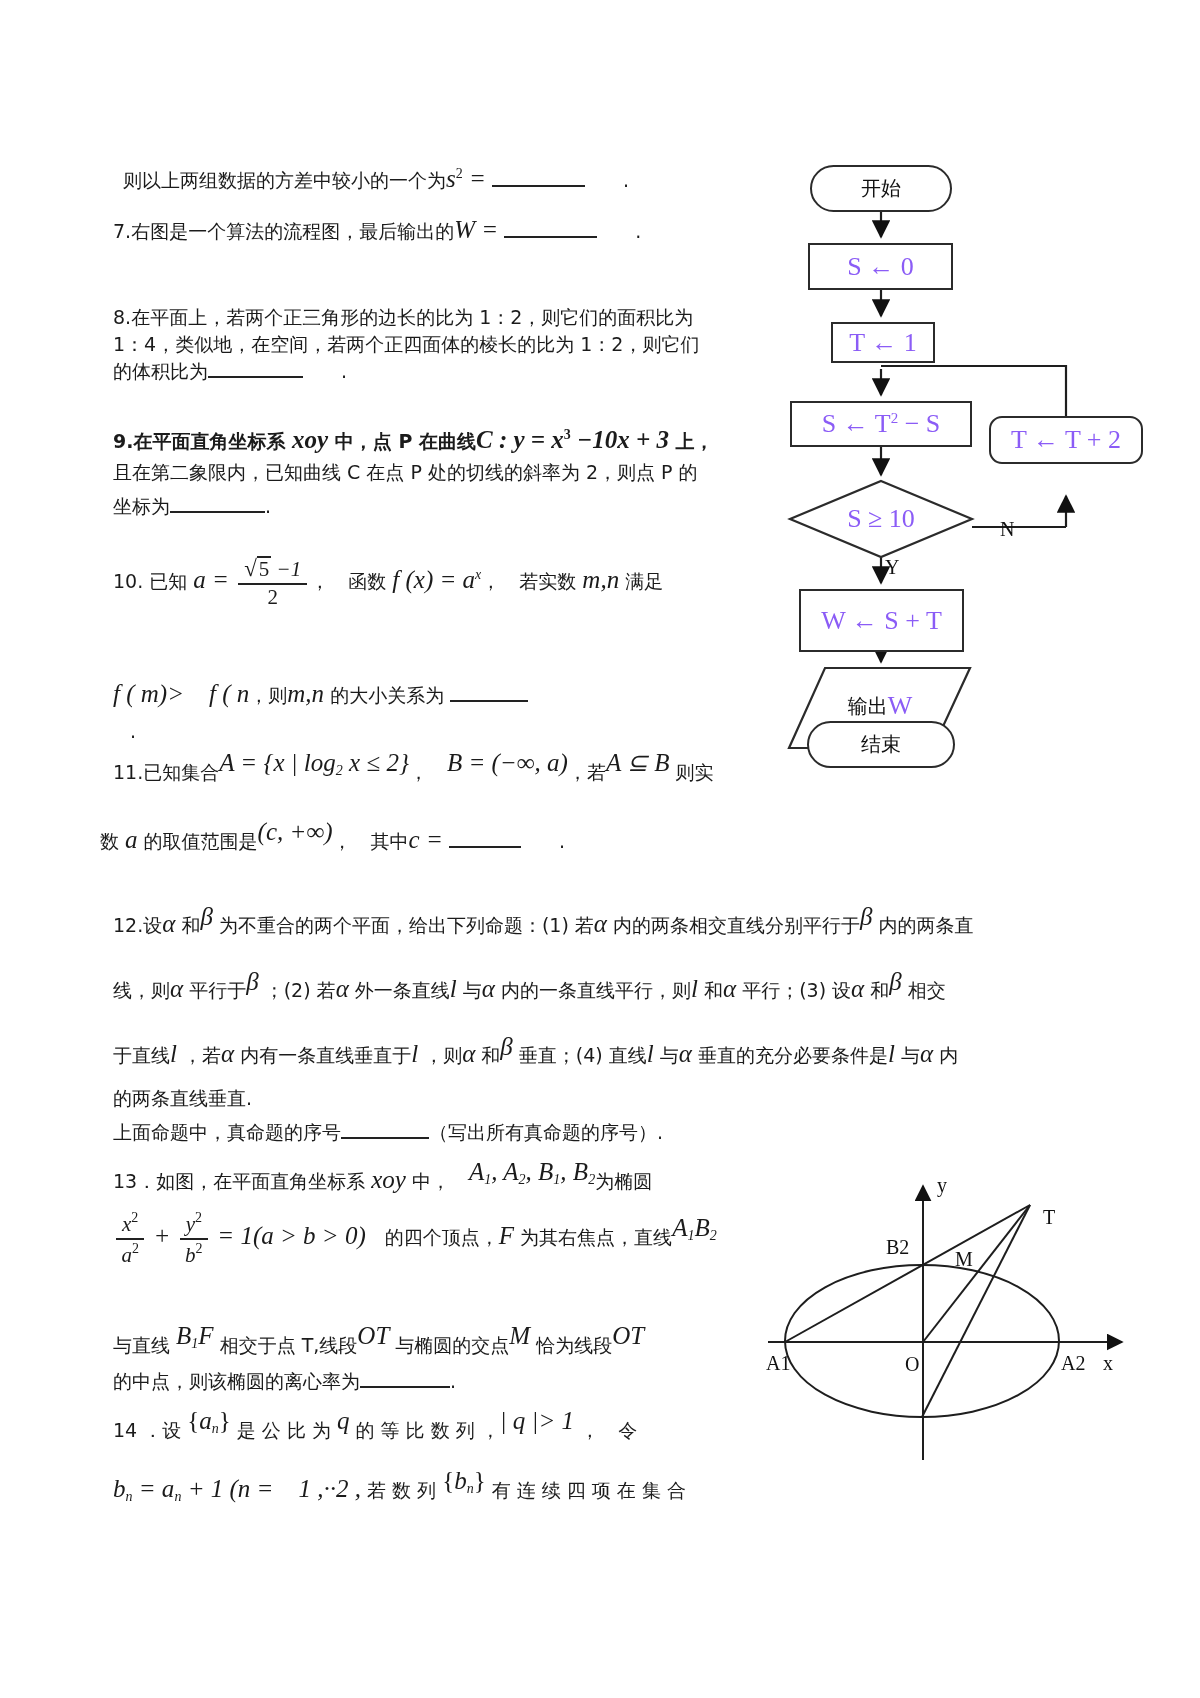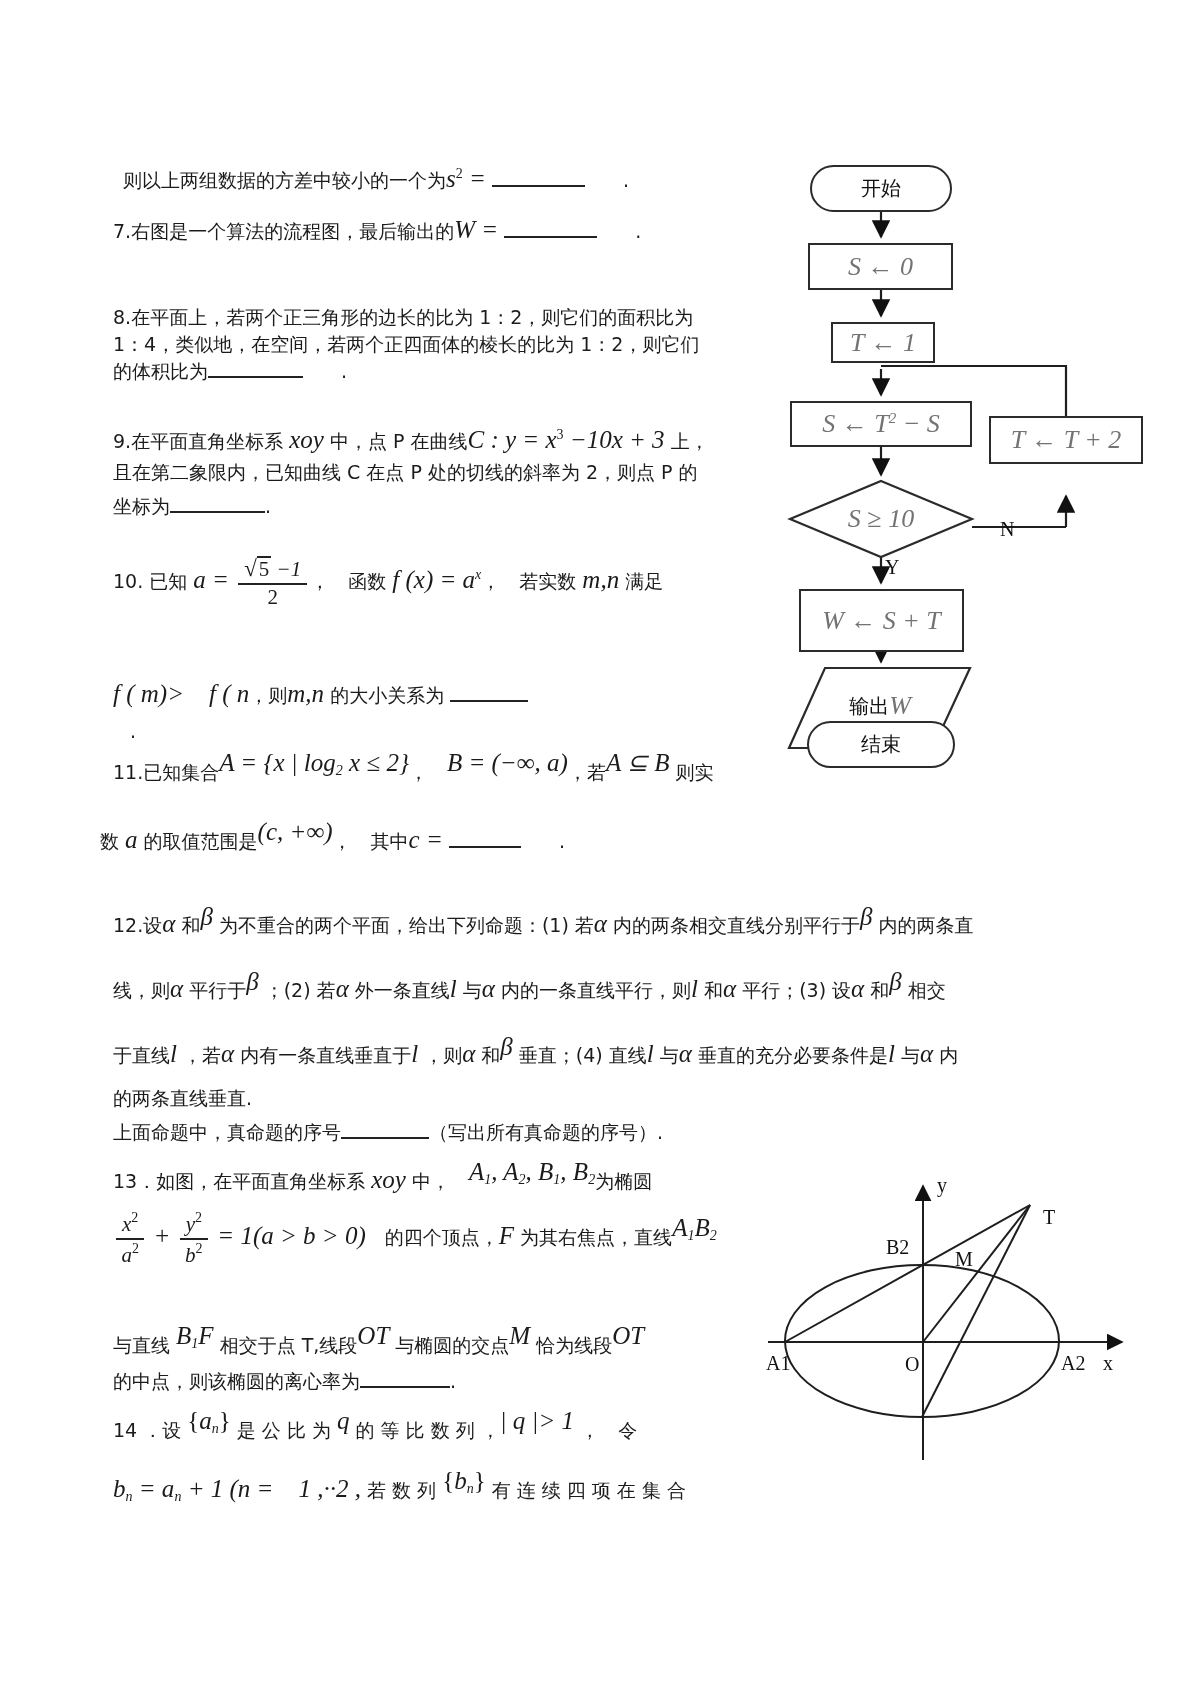--- a/index.html
+++ b/index.html
@@ -22,21 +22,21 @@
   .num{display:block;border-bottom:2px solid #222;padding:0 6px 1px;}
   .den{display:block;padding-top:1px;}
   .sq{white-space:nowrap;}
   .sq-rad{font-family:"Liberation Serif",serif;font-size:23px;}
   .sq-bar{border-top:2px solid #222;padding:0 2px;}
   
   .fc-box{position:absolute;border:2px solid #2b2b2b;background:#fff;display:flex;
           align-items:center;justify-content:center;box-sizing:border-box;}
   .stadium{border-radius:26px;}
   .fc-cn{font-family:"DejaVu Sans",sans-serif;font-size:20px;color:#111;}
-  .fc-math{font-family:"Liberation Serif",serif;font-style:italic;font-size:26px;color:#737373;white-space:nowrap;}
+  .fc-math{font-family:"Liberation Serif",serif;font-size:26px;color:#8b5cf6;white-space:nowrap;}
   .fc-math .s2{font-size:15px;vertical-align:9px;}
   .fc-free{position:absolute;display:flex;align-items:center;justify-content:center;}
   .fc-branch{position:absolute;font-family:"Liberation Serif",serif;font-size:20px;color:#111;}
   
   .dg-lab{position:absolute;font-family:"Liberation Serif",serif;font-size:20px;color:#111;}
 </style>
 </head>
 <body>
 
 <div id="page">
@@ -79,21 +79,21 @@
     </div>
     <div class="fc-box" style="left:808px;top:243px;width:145px;height:47px;">
       <span class="fc-math">S ← 0</span>
     </div>
     <div class="fc-box" style="left:831px;top:322px;width:104px;height:41px;">
       <span class="fc-math">T ← 1</span>
     </div>
     <div class="fc-box" style="left:790px;top:401px;width:182px;height:46px;">
       <span class="fc-math"><span>S ← T</span><span class="s2">2</span><span> − S</span></span>
     </div>
-    <div class="fc-box" style="left:989px;top:416px;width:154px;height:48px;">
+    <div class="fc-box" style="left:989px;top:416px;width:154px;height:48px;border-radius:13px;">
       <span class="fc-math">T ← T + 2</span>
     </div>
     <div class="fc-free" style="left:790px;top:495px;width:182px;height:48px;">
       <span class="fc-math">S ≥ 10</span>
     </div>
     <div class="fc-box" style="left:799px;top:589px;width:165px;height:63px;">
       <span class="fc-math">W ← S + T</span>
     </div>
     <div class="fc-free" style="left:805px;top:684px;width:150px;height:44px;">
       <span class="fc-cn">输出</span>
@@ -116,21 +116,21 @@
     <span class="dg-lab" style="left:905px;top:1353px;">O</span>
     <span class="dg-lab" style="left:1061px;top:1352px;">A2</span>
   </div>
 
   <div id="doc">
       <div class="line" style="left: 123px; top: 160px;"><span class="seg cn">则以上两组数据的方差中较小的一个为</span><span class="seg it big">s</span><span class="seg sup">2</span><span class="seg it big"> = </span><span class="seg blank" style="width: 93px;"></span><span class="seg cn">　　.</span></div>
       <div class="line" style="left: 113px; top: 216px;"><span class="seg cn">7.右图是一个算法的流程图，最后输出的</span><span class="seg it big">W</span><span class="seg it big"> = </span><span class="seg blank" style="width: 93px;"></span><span class="seg cn">　　.</span></div>
       <div class="line" style="left: 113px; top: 304px;"><span class="seg cn">8.在平面上，若两个正三角形的边长的比为 1：2，则它们的面积比为</span></div>
       <div class="line" style="left: 113px; top: 331px;"><span class="seg cn">1：4，类似地，在空间，若两个正四面体的棱长的比为 1：2，则它们</span></div>
       <div class="line" style="left: 113px; top: 358px;"><span class="seg cn">的体积比为</span><span class="seg blank" style="width: 95px;"></span><span class="seg cn">　　.</span></div>
-      <div class="line" style="left: 113px; top: 421px;"><span class="seg cn">9.在平面直角坐标系 </span><span class="seg it big">xoy</span><span class="seg cn"> 中，点 P 在曲线</span><span class="seg it big">C : y = x</span><span class="seg sup">3</span><span class="seg it big"> −10x + 3</span><span class="seg cn"> 上，</span></div>
+      <div class="line" style="left: 113px; top: 421px; font-weight: bold;"><span class="seg cn">9.在平面直角坐标系 </span><span class="seg it big">xoy</span><span class="seg cn"> 中，点 P 在曲线</span><span class="seg it big">C : y = x</span><span class="seg sup">3</span><span class="seg it big"> −10x + 3</span><span class="seg cn"> 上，</span></div>
       <div class="line" style="left: 113px; top: 459px;"><span class="seg cn">且在第二象限内，已知曲线 C 在点 P 处的切线的斜率为 2，则点 P 的</span></div>
       <div class="line" style="left: 113px; top: 493px;"><span class="seg cn">坐标为</span><span class="seg blank" style="width: 95px;"></span><span class="seg cn">.</span></div>
       <div class="line" style="left: 113px; top: 556px;"><span class="seg cn">10. 已知 </span><span class="seg it big">a = </span><span class="frac"><span class="num"><span class="sq"><span class="sq-rad">√</span><span class="sq-bar"><span class="seg rm">5</span></span></span><span class="seg it"> −1</span></span><span class="den"><span class="seg rm">2</span></span></span><span class="seg cn">，　函数 </span><span class="seg it big">f (x) = a</span><span class="seg supx">x</span><span class="seg cn">，　若实数 </span><span class="seg it big">m,n</span><span class="seg cn"> 满足</span></div>
       <div class="line" style="left: 113px; top: 680px;"><span class="seg it big">f ( m)&gt;　f ( n</span><span class="seg cn">，则</span><span class="seg it big">m,n</span><span class="seg cn"> 的大小关系为 </span><span class="seg blank" style="width: 78px;"></span></div>
       <div class="line" style="left: 130px; top: 718px;"><span class="seg cn">.</span></div>
       <div class="line" style="left: 113px; top: 757px;"><span class="seg cn">11.已知集合</span><span class="upg"><span class="seg it big">A = {x | log</span><span class="seg sub">2</span><span class="seg it big"> x ≤ 2}</span></span><span class="seg cn">，　</span><span class="upg"><span class="seg it big">B = (−∞, a)</span></span><span class="seg cn">，若</span><span class="upg"><span class="seg it big">A ⊆ B</span></span><span class="seg cn"> 则实</span></div>
       <div class="line" style="left: 100px; top: 826px;"><span class="seg cn">数 </span><span class="seg it big">a</span><span class="seg cn"> 的取值范围是</span><span class="upg"><span class="seg it big">(c, +∞)</span></span><span class="seg cn">，　其中</span><span class="seg it big">c = </span><span class="seg blank" style="width: 72px;"></span><span class="seg cn">　　.</span></div>
       <div class="line" style="left: 113px; top: 910px;"><span class="seg cn">12.设</span><span class="seg it big">α</span><span class="seg cn"> 和</span><span class="seg it big up">β</span><span class="seg cn"> 为不重合的两个平面，给出下列命题：(1) 若</span><span class="seg it big">α</span><span class="seg cn"> 内的两条相交直线分别平行于</span><span class="seg it big up">β</span><span class="seg cn"> 内的两条直</span></div>
       <div class="line" style="left: 113px; top: 975px;"><span class="seg cn">线，则</span><span class="seg it big">α</span><span class="seg cn"> 平行于</span><span class="seg it big up">β</span><span class="seg cn"> ；(2) 若</span><span class="seg it big">α</span><span class="seg cn"> 外一条直线</span><span class="seg it big">l</span><span class="seg cn"> 与</span><span class="seg it big">α</span><span class="seg cn"> 内的一条直线平行，则</span><span class="seg it big">l</span><span class="seg cn"> 和</span><span class="seg it big">α</span><span class="seg cn"> 平行；(3) 设</span><span class="seg it big">α</span><span class="seg cn"> 和</span><span class="seg it big up">β</span><span class="seg cn"> 相交</span></div>
       <div class="line" style="left: 113px; top: 1040px;"><span class="seg cn">于直线</span><span class="seg it big">l</span><span class="seg cn"> ，若</span><span class="seg it big">α</span><span class="seg cn"> 内有一条直线垂直于</span><span class="seg it big">l</span><span class="seg cn"> ，则</span><span class="seg it big">α</span><span class="seg cn"> 和</span><span class="seg it big up">β</span><span class="seg cn"> 垂直；(4) 直线</span><span class="seg it big">l</span><span class="seg cn"> 与</span><span class="seg it big">α</span><span class="seg cn"> 垂直的充分必要条件是</span><span class="seg it big">l</span><span class="seg cn"> 与</span><span class="seg it big">α</span><span class="seg cn"> 内</span></div>

